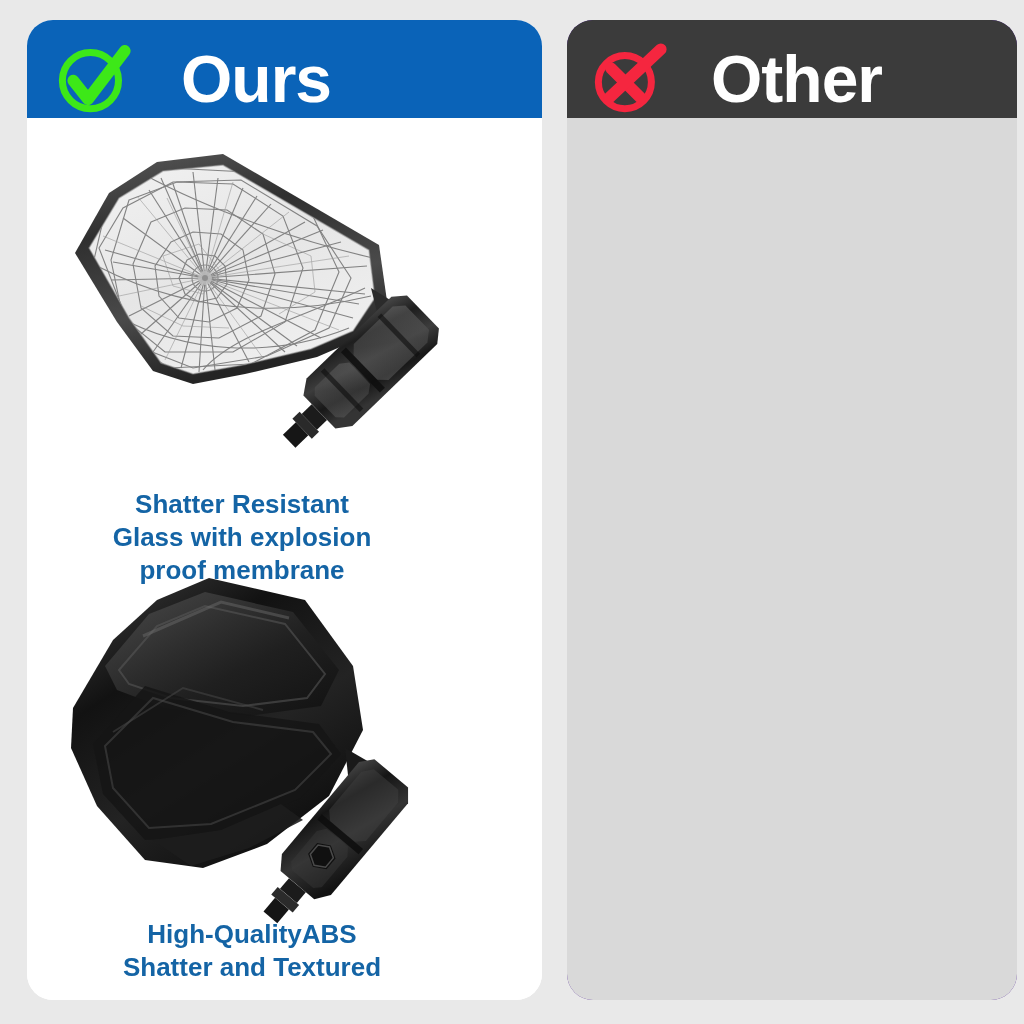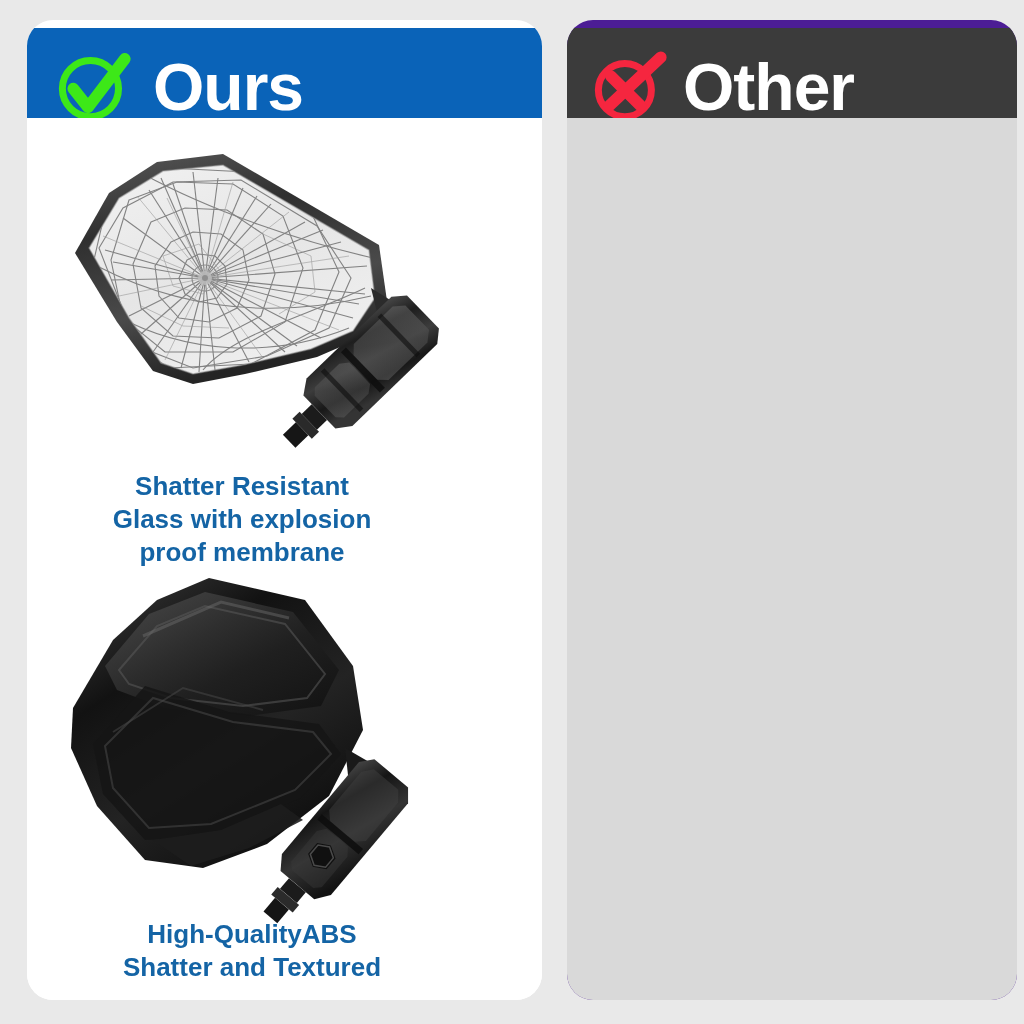--- a/index.html
+++ b/index.html
@@ -46,26 +46,27 @@
     right: 0;
     bottom: 0;
   }
   .panel.left .panel-body  { background: #ffffff; }
   .panel.right .panel-body { background: #d9d9d9; }
 
   
   .panel-header {
     position: absolute;
     left: 0;
-    top: 8px;
+    top: 0;
     width: 100%;
     height: 117px;
     display: flex;
     align-items: center;
     box-sizing: border-box;
+    gap: 28px;
   }
   .panel.left .panel-header {
     background: #0a63b8;
     padding-left: 26px;
   }
   .panel.right .panel-header {
     background: #3b3b3b;
     padding-left: 22px;
   }
 
@@ -92,21 +93,21 @@
     position: absolute;
     text-align: center;
     line-height: 1.26;
     font-weight: bold;
     white-space: pre-line;
   }
   .caption.blue {
     color: #1464a5;
     font-size: 26px;
   }
-  #cap-shatter  { left: 40px;  top: 424px; width: 350px; }
+  #cap-shatter  { left: 40px;  top: 442px; width: 350px; }
   #cap-abs      { left: 50px;  top: 872px; width: 350px; }
 
   
   .art {
     position: absolute;
     pointer-events: none;
   }
   #art-ours-top     { left: 26px;  top: 118px; width: 500px; height: 320px; }
   #art-ours-bottom  { left: 26px;  top: 528px; width: 520px; height: 440px; }
 

